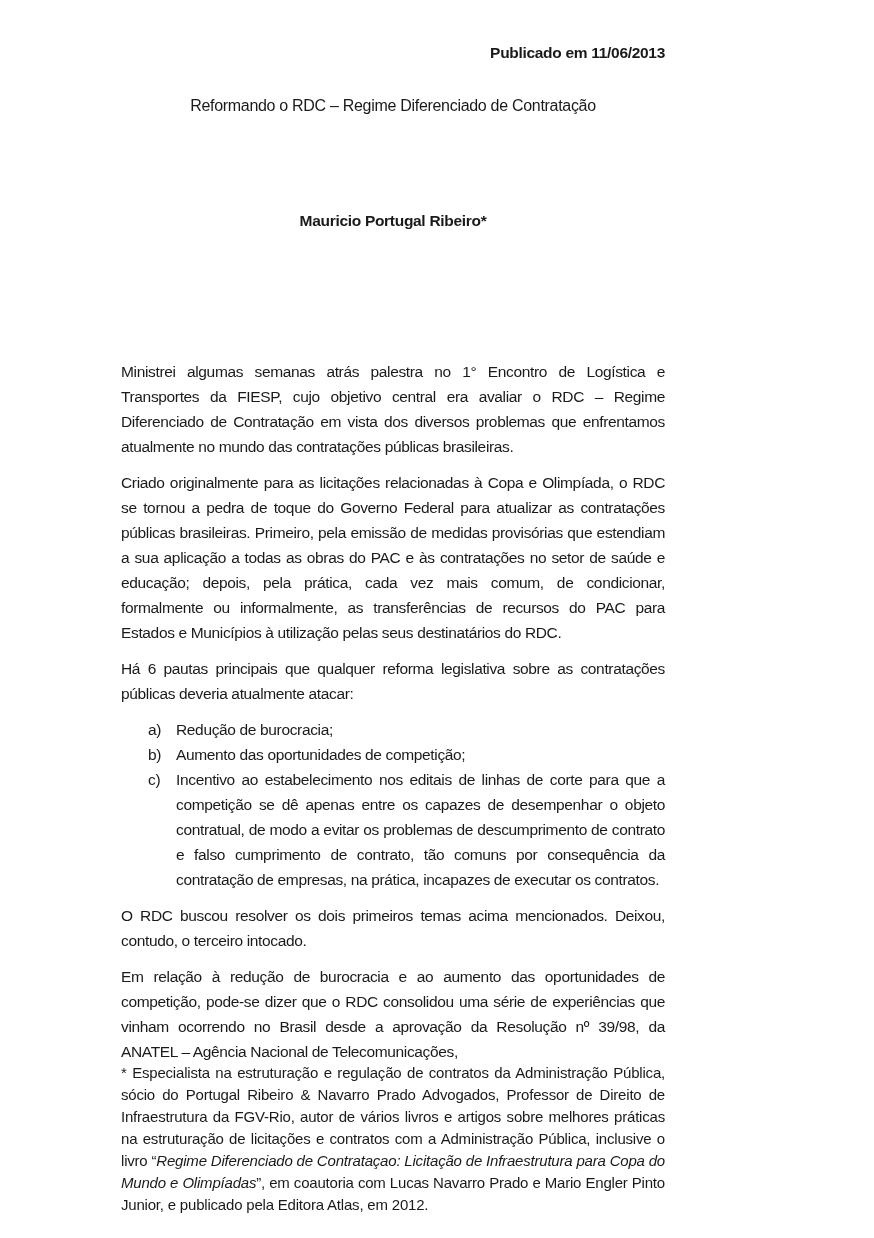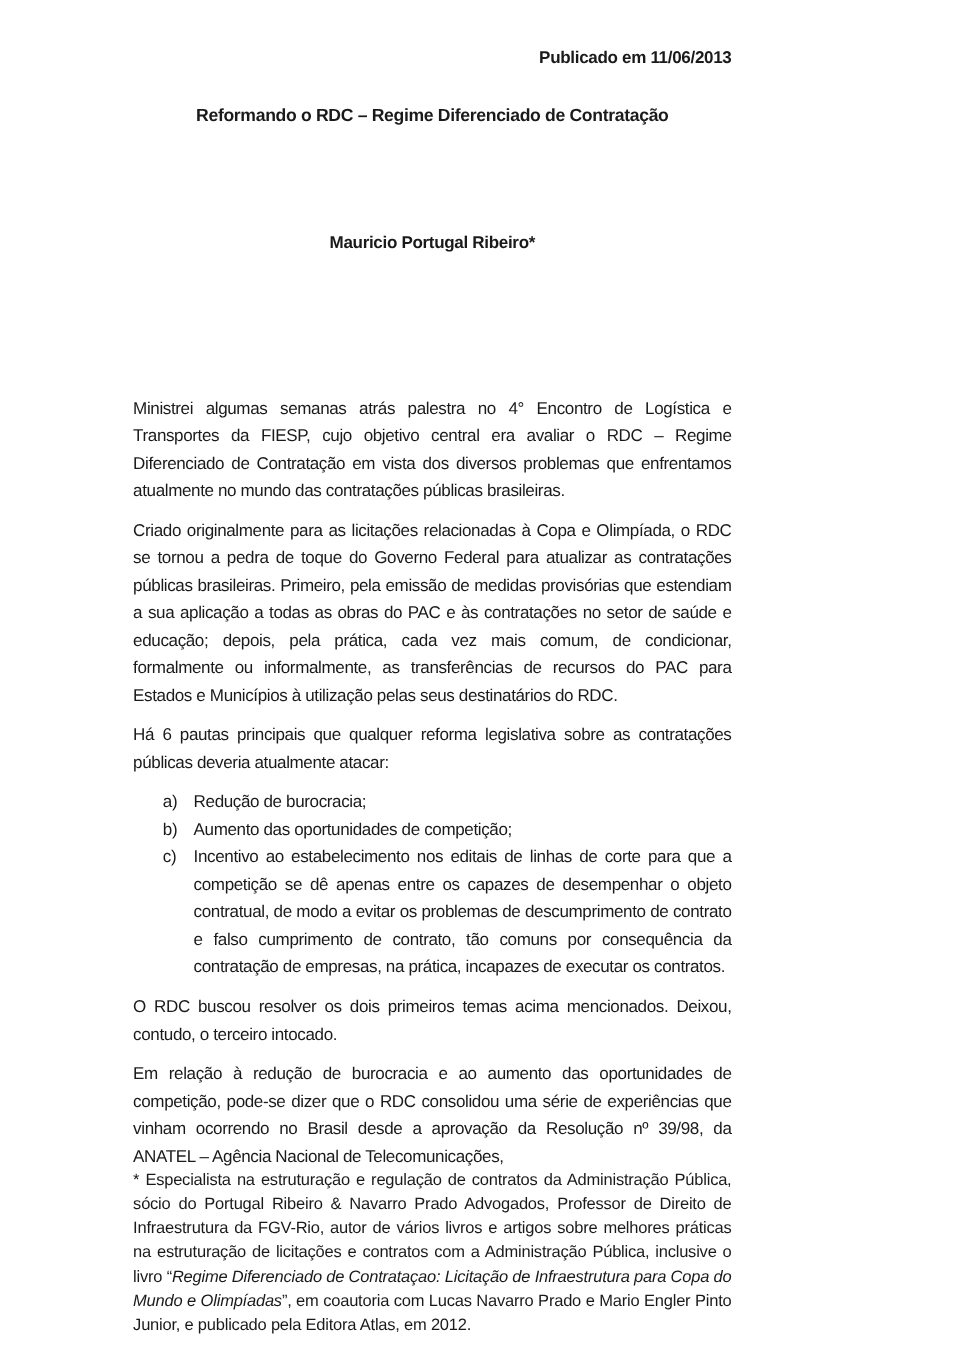--- a/index.html
+++ b/index.html
@@ -22,21 +22,21 @@
     text-align: right;
     font-size: 15.5px;
     font-weight: 600;
     letter-spacing: -0.3px;
     line-height: 19px;
   }
   .title {
     margin: 34px 0 0 0;
     text-align: center;
     font-size: 16px;
-    font-weight: 700;
+    font-weight: 400;
     letter-spacing: -0.3px;
     line-height: 20px;
   }
   .author {
     margin-top: 95px;
     text-align: center;
     font-size: 15.5px;
     font-weight: 700;
     letter-spacing: -0.3px;
     line-height: 20px;
@@ -85,21 +85,21 @@
 <div class="page">
 
   <div class="date">Publicado em 11/06/2013</div>
 
   <h1 class="title">Reformando o RDC – Regime Diferenciado de Contratação</h1>
 
   <div class="author">Mauricio Portugal Ribeiro*</div>
 
   <div class="content">
 
-    <p>Ministrei algumas semanas atrás palestra no 4° Encontro de Logística e Transportes da FIESP, cujo objetivo central era avaliar o RDC – Regime Diferenciado de Contratação em vista dos diversos problemas que enfrentamos atualmente no mundo das contratações públicas brasileiras.</p>
+    <p>Ministrei algumas semanas atrás palestra no 1° Encontro de Logística e Transportes da FIESP, cujo objetivo central era avaliar o RDC – Regime Diferenciado de Contratação em vista dos diversos problemas que enfrentamos atualmente no mundo das contratações públicas brasileiras.</p>
 
     <p>Criado originalmente para as licitações relacionadas à Copa e Olimpíada, o RDC se tornou a pedra de toque do Governo Federal para atualizar as contratações públicas brasileiras. Primeiro, pela emissão de medidas provisórias que estendiam a sua aplicação a todas as obras do PAC e às contratações no setor de saúde e educação; depois, pela prática, cada vez mais comum, de condicionar, formalmente ou informalmente, as transferências de recursos do PAC para Estados e Municípios à utilização pelas seus destinatários do RDC.</p>
 
 
     <p>Há 6 pautas principais que qualquer reforma legislativa sobre as contratações públicas deveria atualmente atacar:</p>
 
     <div class="list">
       <div class="list-item">
         <span class="marker">a)</span>
         <span class="item-text">Redução de burocracia;</span>

